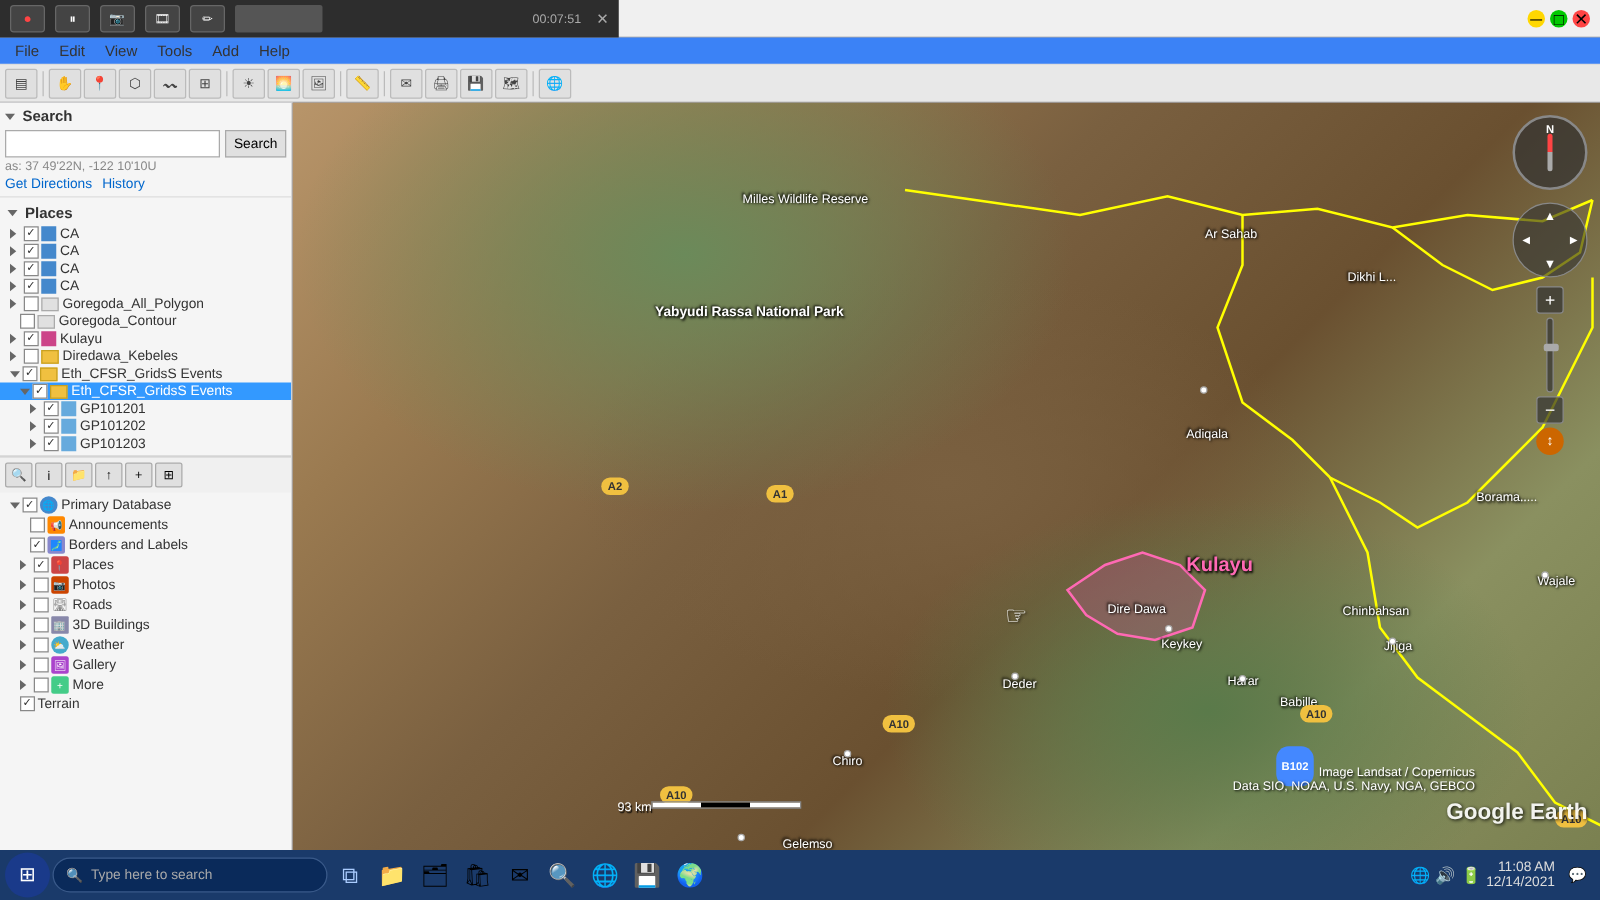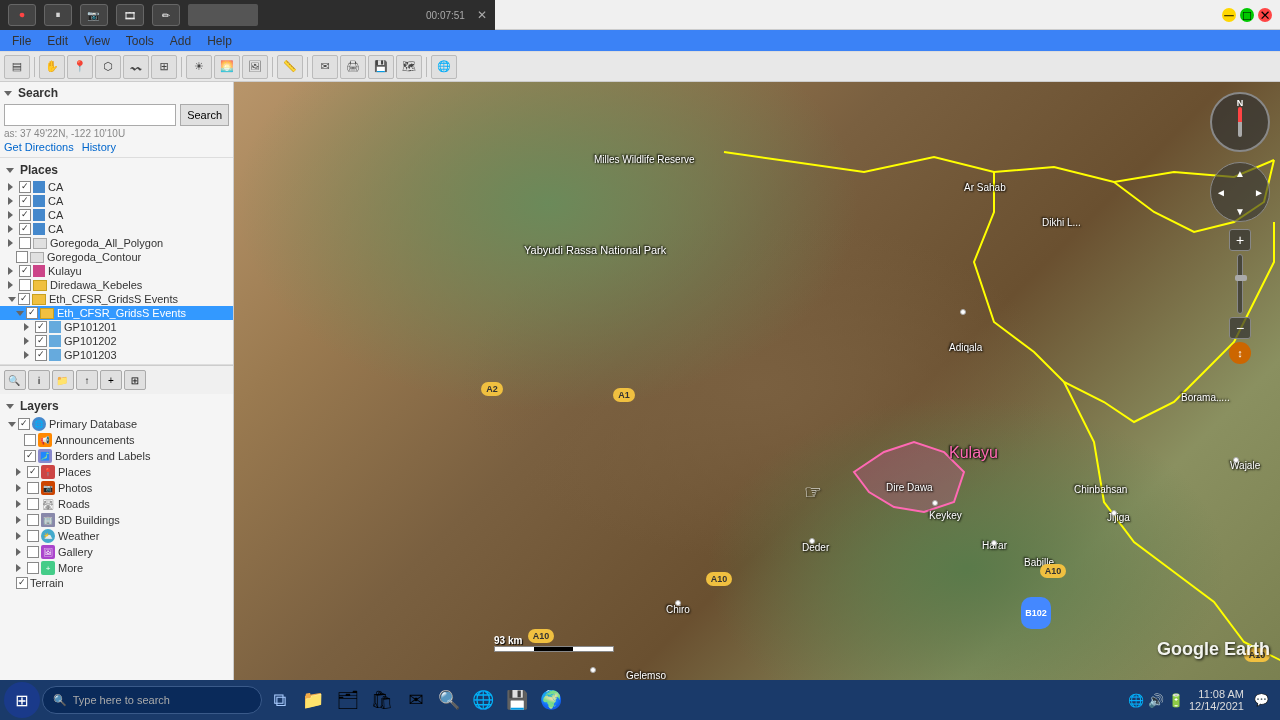--- a/index.html
+++ b/index.html
@@ -201,21 +201,21 @@
         radial-gradient(ellipse at 50% 50%, #7a6040 0%, transparent 40%),
         linear-gradient(135deg, #b8956a 0%, #9a7a50 20%, #7a6040 40%, #6a5030 60%, #8a9060 80%, #7a8050 100%);
       position: relative;
     }
 
     
     .map-label {
       position: absolute;
       color: white;
       font-size: 11px;
-      font-weight: normal;
+      font-weight: bold;
       text-shadow: 1px 1px 2px #000, -1px -1px 2px #000;
       white-space: nowrap;
       pointer-events: none;
     }
     .map-label.small { font-size: 10px; font-weight: normal; }
     .map-road {
       position: absolute;
       background: #f0c040;
       border-radius: 10px;
       display: flex;
@@ -329,23 +329,22 @@
       padding: 0 8px;
       font-size: 11px;
       color: #333;
       gap: 16px;
     }
     #scale-bar {
       position: absolute;
       bottom: 38px;
       left: 260px;
       display: flex;
-      flex-direction: column;
+      flex-direction: row;
       align-items: flex-start;
-      font-weight: bold;
     }
     .scale-label { font-size: 10px; color: white; text-shadow: 1px 1px 1px #000; }
     .scale-ruler { width: 120px; height: 6px; background: linear-gradient(to right, white 0%, white 33%, black 33%, black 66%, white 66%); border: 1px solid #888; }
 
     
     #ge-watermark {
       position: absolute;
       bottom: 30px;
       right: 10px;
       color: white;
@@ -571,24 +570,20 @@
     <div id="sidebar-toolbar">
       <div class="st-btn">🔍</div>
       <div class="st-btn">ℹ</div>
       <div class="st-btn">📁</div>
       <div class="st-btn">↑</div>
       <div class="st-btn">+</div>
       <div class="st-btn">⊞</div>
     </div>
 
     <div id="layers-panel">
-      <div class="panel-header">
-        <span class="tri mini down"></span>
-        <span>Layers</span>
-      </div>
 
       <div class="tree-item">
         <span class="tri mini down"></span>
         <span class="cb checked"></span>
         <span class="layer-icon globe-icon">🌐</span>
         <span>Primary Database</span>
       </div>
 
       <div class="tree-item indent1">
         <span style="width:8px;"></span>
@@ -671,21 +666,21 @@
         <polyline points="880,100 920,130 960,150 1000,140 1030,120 1040,78" stroke="#ffff00" stroke-width="2" fill="none"></polyline>
         <polyline points="760,90 760,130 740,180 760,240 800,270 830,300 870,320 900,340 940,320 970,290 1000,260 1020,220 1040,180 1040,140" stroke="#ffff00" stroke-width="2" fill="none"></polyline>
         <polyline points="830,300 860,360 870,420 900,460 940,490 980,520 1010,560 1050,580 1100,570 1150,540 1180,510" stroke="#ffff00" stroke-width="2" fill="none"></polyline>
 
         <polygon points="620,390 650,370 680,360 710,370 730,390 720,420 690,430 660,425 635,410" stroke="#ff69b4" stroke-width="2" fill="rgba(200,80,150,0.3)"></polygon>
       </svg>
 
       <div class="map-label small" style="left:360px;top:72px;">Milles Wildlife Reserve</div>
       <div class="map-label" style="left:290px;top:162px;">Yabyudi Rassa National Park</div>
       <div class="map-label small" style="left:730px;top:100px;">Ar Sahab</div>
-      <div class="map-label small" style="left:808px;top:135px;">Dikhi L...</div>
+      <div class="map-label small" style="left:844px;top:135px;">Dikhi L...</div>
 
       <div class="map-label small" style="left:715px;top:228px;margin-top:32px;">Adiqala</div>
       <div class="map-label" style="left:715px;top:362px;color:#ff69b4;font-size:16px;">Kulayu</div>
       <div class="map-label small" style="left:652px;top:400px;">Dire Dawa</div>
       <div class="map-label small" style="left:695px;top:428px;">Keykey</div>
       <div class="map-label small" style="left:748px;top:458px;">Harar</div>
       <div class="map-label small" style="left:947px;top:308px;">Borama‥...</div>
       <div class="map-label small" style="left:873px;top:430px;">Jijiga</div>
       <div class="map-label small" style="left:996px;top:378px;">Wajale</div>
 
@@ -711,20 +706,24 @@
       <div class="map-road" style="left:294px;top:547px;width:26px;height:14px;">A10</div>
       <div class="map-road" style="left:806px;top:482px;width:26px;height:14px;">A10</div>
       <div class="map-road blue" style="left:787px;top:515px;width:30px;height:32px;">B102</div>
       <div class="map-road" style="left:1010px;top:566px;width:26px;height:14px;">A10</div>
 
       <div id="scale-bar">
         <div class="scale-label">93 km</div>
         <div class="scale-ruler"></div>
       </div>
 
+      <div id="img-attribution">
+        <div>Image Landsat / Copernicus</div>
+        <div>Data SIO, NOAA, U.S. Navy, NGA, GEBCO</div>
+      </div>
 
       <div id="ge-watermark">Google Earth</div>
 
       <div style="position:absolute;left:570px;top:398px;font-size:20px;color:white;text-shadow:1px 1px 2px #000;cursor:default;">☞</div>
 
       <div id="nav-compass">
         <span id="compass-n">N</span>
         <div id="compass-arrow"></div>
       </div>
 

